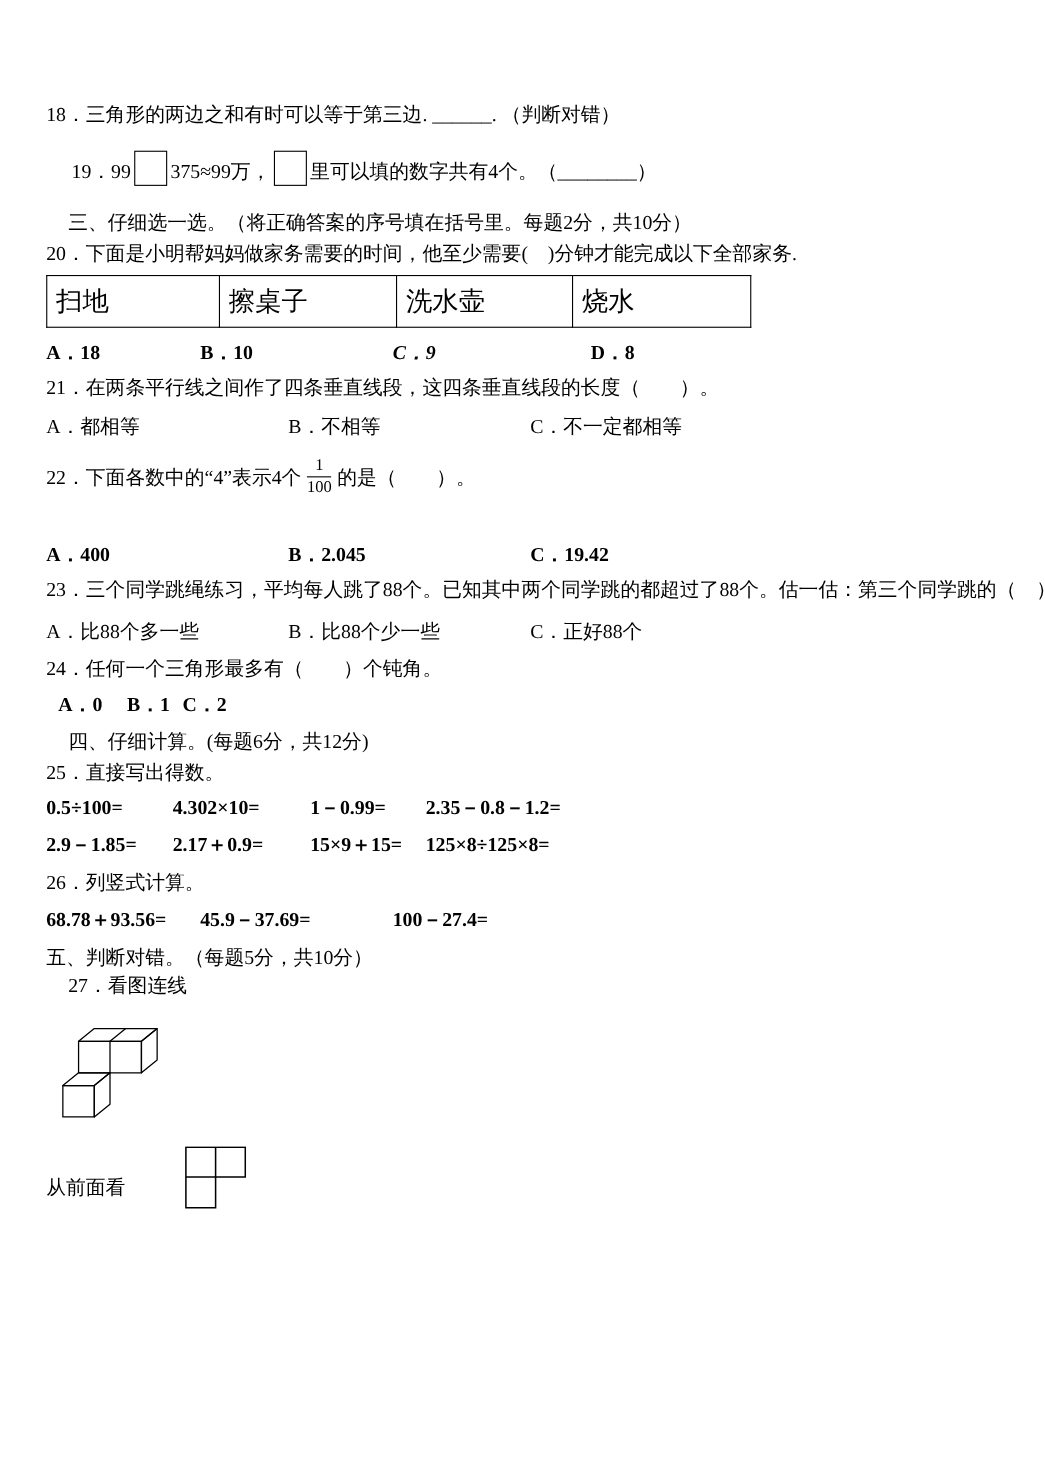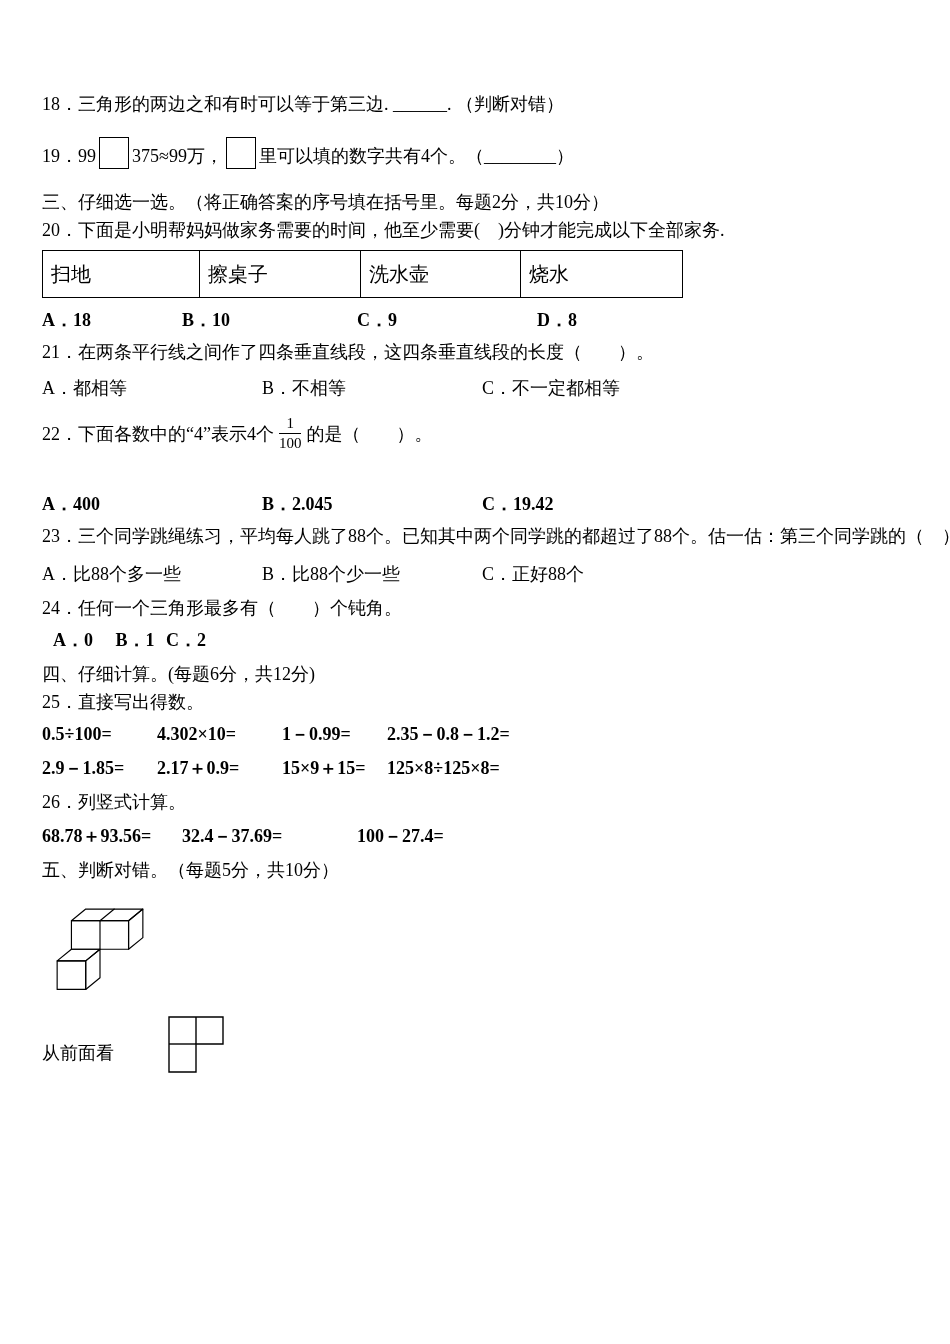--- a/index.html
+++ b/index.html
@@ -9,26 +9,26 @@
     height: 1344px;
     margin: 0 auto;
     color: #000;
     font-family: "Liberation Serif", "DejaVu Serif", serif;
     font-size: 18px;
     overflow: hidden;
   }
   .page { padding: 92px 28px 0 42px; }
   .line { line-height: 24px; white-space: nowrap; }
   .bold { font-weight: bold; }
-  .mb2 { margin-bottom: 2px; } .mb4 { margin-bottom: 4px; }
+  .mb2 { margin-bottom: 2px; } .mb4 { margin-bottom: 4px; margin-left: 20px; }
   .mb8 { margin-bottom: 8px; } .mb10 { margin-bottom: 10px; }
   .mb12 { margin-bottom: 12px; } .mb14 { margin-bottom: 14px; }
   .mb16 { margin-bottom: 16px; } .mb22 { margin-bottom: 22px; }
 
-  .boxline { line-height: 36px; }
+  .boxline { line-height: 36px; margin-left: 23px; }
   .blank-box {
     display: inline-block;
     width: 30px; height: 32px;
     border: 1px solid #000;
     vertical-align: middle;
     position: relative; top: -5px;
     margin: 0 3px;
     background: #fff;
   }
 
@@ -36,28 +36,28 @@
     border-collapse: collapse;
     table-layout: fixed;
     width: 640px;
     margin: 0 0 10px 0;
   }
   .chore-table td {
     border: 1px solid #000;
     height: 47px;
     padding-left: 8px;
     vertical-align: middle;
-    font-size: 20px;
+    font-size: 24px;
   }
   .c1 { width: 157px; } .c2 { width: 161px; } .c3 { width: 160px; } .c4 { width: 162px; margin-left: 31px; }
 
   .opt { display: inline-block; }
   .w62  { width: 62px; text-align: center; }  .w105 { width: 105px; } .w115 { width: 115px; }
   .w125 { width: 125px; } .w140 { width: 140px; } .w175 { width: 175px; }
-  .w180 { width: 180px; } .w220 { width: 220px; }
+  .w180 { width: 180px; font-style: italic; } .w220 { width: 220px; }
 
   .fracline { line-height: 48px; margin-bottom: 34px; white-space: nowrap; }
   .frac {
     display: inline-block;
     text-align: center;
     vertical-align: middle;
     line-height: 1.15;
     font-size: 15px;
     margin: 0 5px;
     position: relative; top: -2px;
@@ -130,25 +130,26 @@
     <span class="opt w115">0.5÷100=</span><span class="opt w125">4.302×10=</span><span class="opt w105">1－0.99=</span><span class="opt">2.35－0.8－1.2=</span>
   </p>
 
   <p class="line bold mb10">
     <span class="opt w115">2.9－1.85=</span><span class="opt w125">2.17＋0.9=</span><span class="opt w105">15×9＋15=</span><span class="opt">125×8÷125×8=</span>
   </p>
 
   <p class="line mb10">26．列竖式计算。</p>
 
   <p class="line bold mb10">
-    <span class="opt w140">68.78＋93.56=</span><span class="opt w175">32.4－37.69=</span><span class="opt">100－27.4=</span>
+    <span class="opt w140">68.78＋93.56=</span><span class="opt w175">45.9－37.69=</span><span class="opt">100－27.4=</span>
   </p>
 
   <p class="line mb2">五、判断对错。（每题5分，共10分）</p>
 
+  <p class="line mb4">27．看图连线</p>
 
   <div class="fig3d">
     <svg width="100" height="106" viewBox="0 0 112 112">
       <g fill="none" stroke="#000" stroke-width="1.3" stroke-linejoin="round" stroke-linecap="round">
 
         <path d="M24,31 L88,31 L88,63 L24,63 Z"></path>
         <path d="M24,31 L40,18 L104,18 L88,31 Z"></path>
         <path d="M88,31 L104,18 L104,50 L88,63 Z"></path>
         <path d="M56,31 L72,18"></path>
         <path d="M56,31 L56,63"></path>

